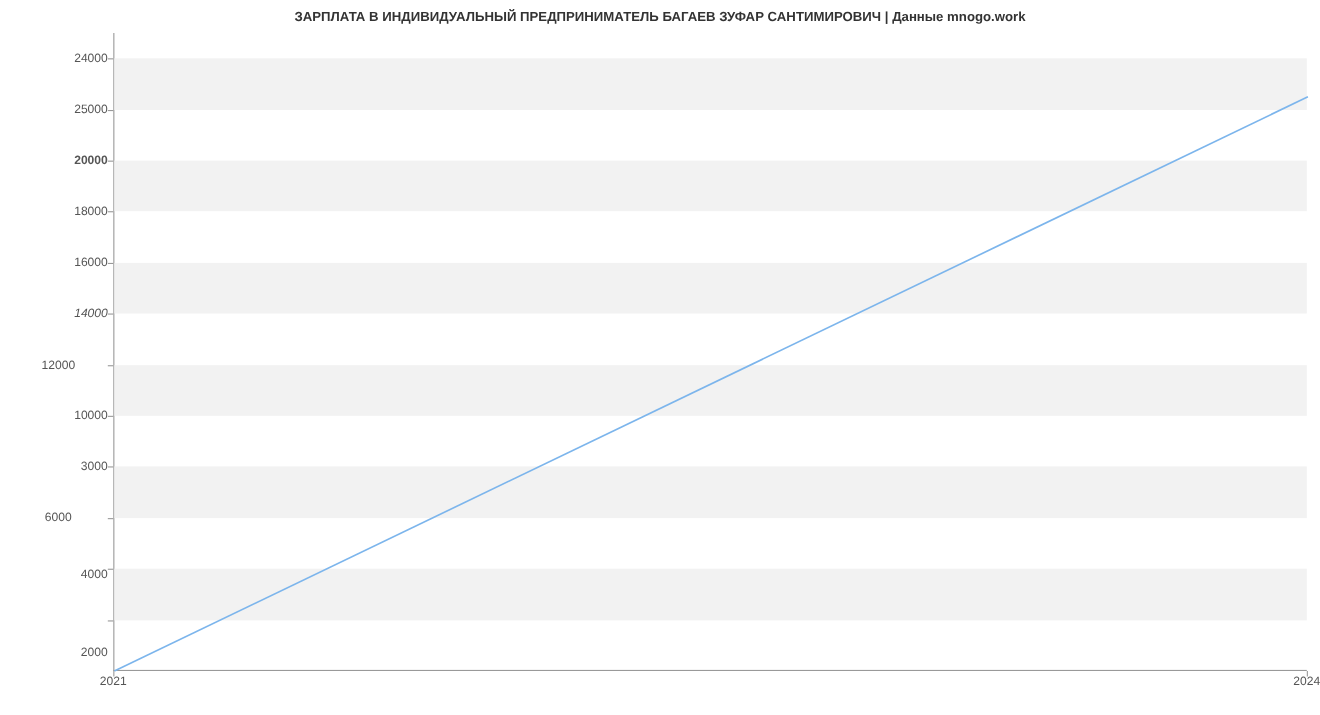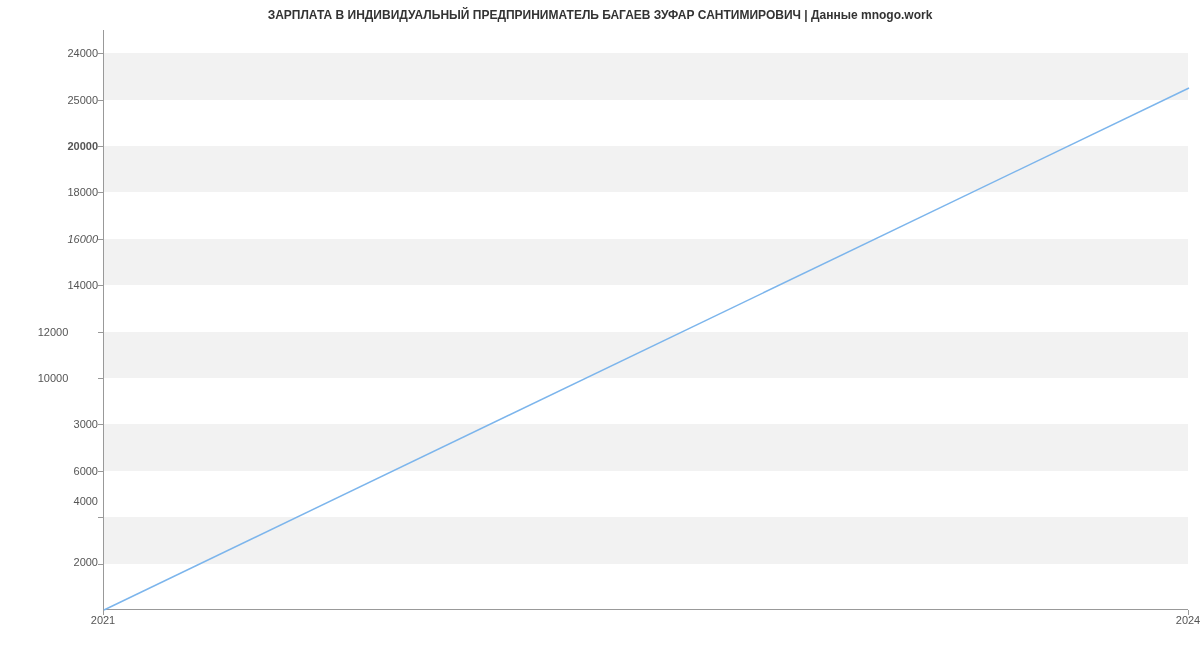--- a/index.html
+++ b/index.html
@@ -96,35 +96,35 @@
     <div class="grid-band" style="top: 487.2px; height: 46.4px;"></div>
       <div class="grid-band" style="top: 394.4px; height: 46.4px;"></div>
       <div class="grid-band" style="top: 301.6px; height: 46.4px;"></div>
       <div class="grid-band" style="top: 208.8px; height: 46.4px;"></div>
       <div class="grid-band" style="top: 116px; height: 46.4px;"></div>
       <div class="grid-band" style="top: 23.2px; height: 46.4px;"></div>
       <svg class="line-layer" id="line-layer">
         <polyline points="0,580 1085,58" class="data-line" style="stroke: rgb(124, 181, 236);"></polyline>
       </svg>
   </div>
-<div class="y-tick-label" style="top: 562px;">2000</div>
+<div class="y-tick-label" style="top: 593px;">2000</div>
     <div class="y-tick-mark" style="top: 563.6px;"></div>
-    <div class="y-tick-label" style="top: 501px;">4000</div>
+    <div class="y-tick-label" style="top: 522px;">4000</div>
     <div class="y-tick-mark" style="top: 517.2px;"></div>
-    <div class="y-tick-label" style="top: 470.8px;">6000</div>
+    <div class="y-tick-label" style="top: 470.8px; text-align: center;">6000</div>
     <div class="y-tick-mark" style="top: 470.8px;"></div>
     <div class="y-tick-label" style="top: 424.4px;">3000</div>
     <div class="y-tick-mark" style="top: 424.4px;"></div>
-    <div class="y-tick-label" style="top: 378px; text-align: center;">10000</div>
+    <div class="y-tick-label" style="top: 378px;">10000</div>
     <div class="y-tick-mark" style="top: 378px;"></div>
     <div class="y-tick-label" style="top: 331.6px; text-align: center;">12000</div>
     <div class="y-tick-mark" style="top: 331.6px;"></div>
-    <div class="y-tick-label" style="top: 285.2px;">14000</div>
+    <div class="y-tick-label" style="top: 285.2px; font-style: italic;">14000</div>
     <div class="y-tick-mark" style="top: 285.2px;"></div>
-    <div class="y-tick-label" style="top: 238.8px; font-style: italic;">16000</div>
+    <div class="y-tick-label" style="top: 238.8px;">16000</div>
     <div class="y-tick-mark" style="top: 238.8px;"></div>
     <div class="y-tick-label" style="top: 192.4px;">18000</div>
     <div class="y-tick-mark" style="top: 192.4px;"></div>
     <div class="y-tick-label" style="top: 146px; font-weight: bold;">20000</div>
     <div class="y-tick-mark" style="top: 146px;"></div>
     <div class="y-tick-label" style="top: 99.6px;">25000</div>
     <div class="y-tick-mark" style="top: 99.6px;"></div>
     <div class="y-tick-label" style="top: 53.2px;">24000</div>
     <div class="y-tick-mark" style="top: 53.2px;"></div>
     <div class="x-tick-label" style="left: 103px;">2021</div>

